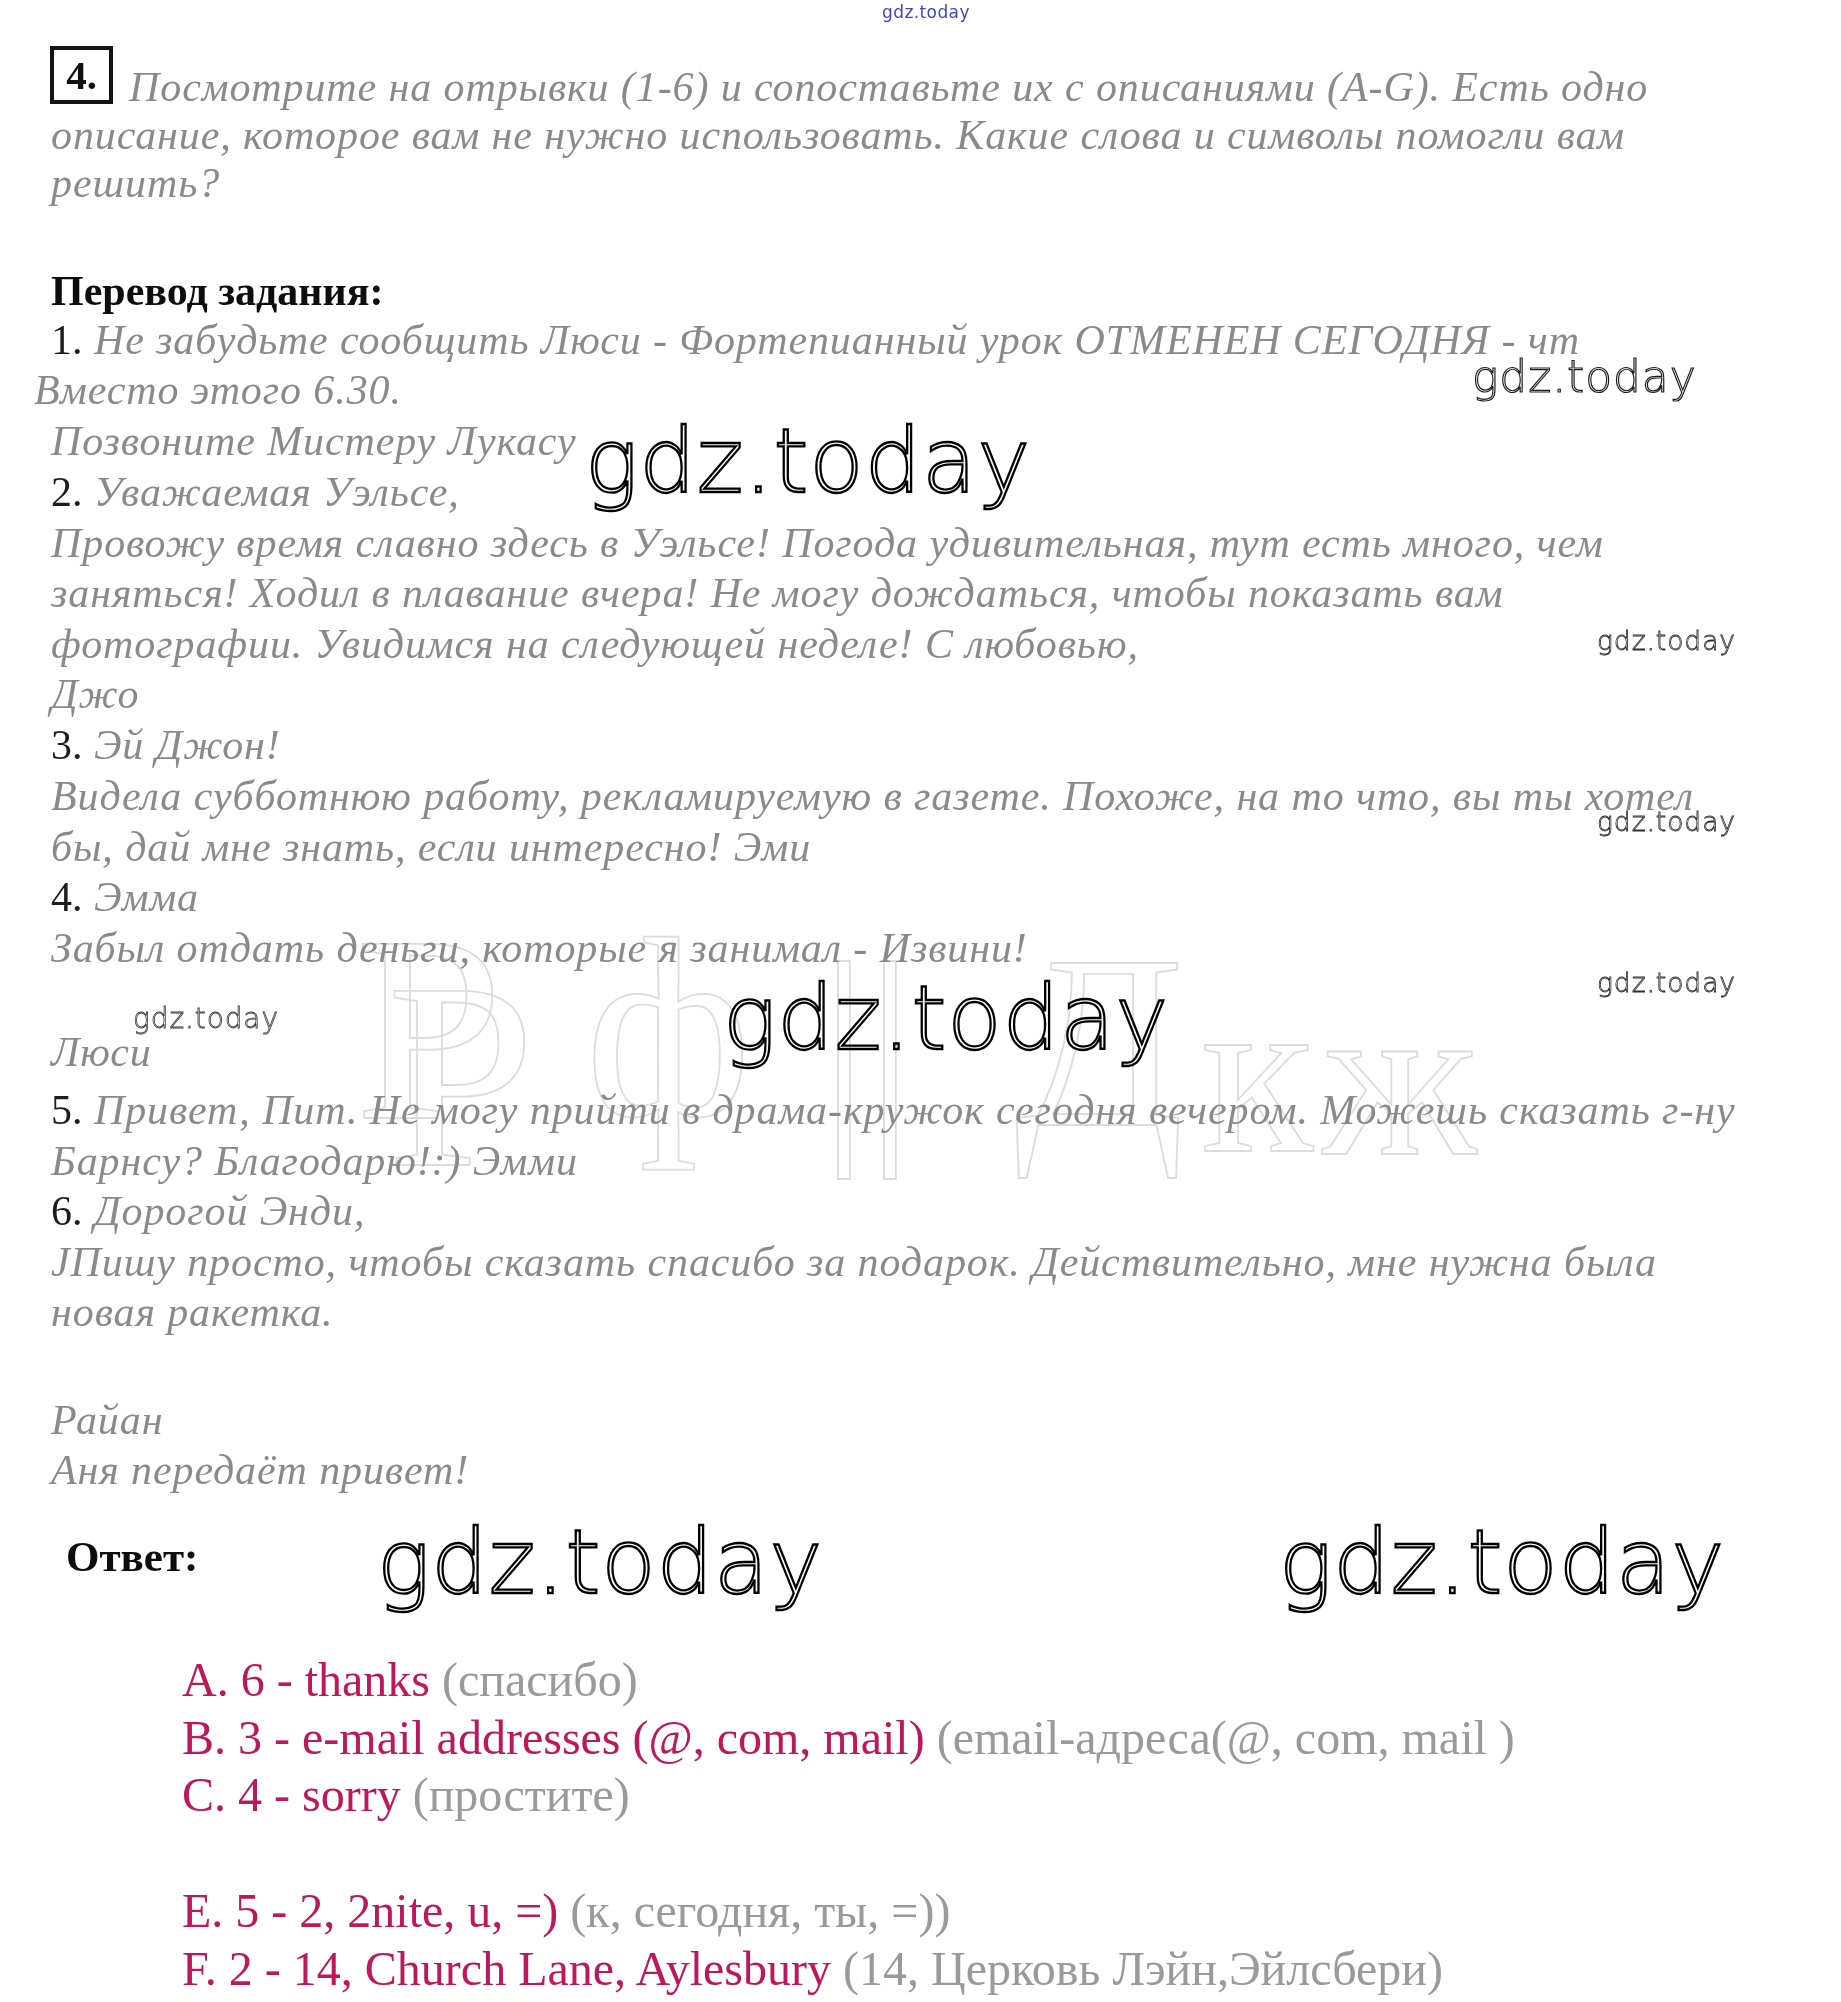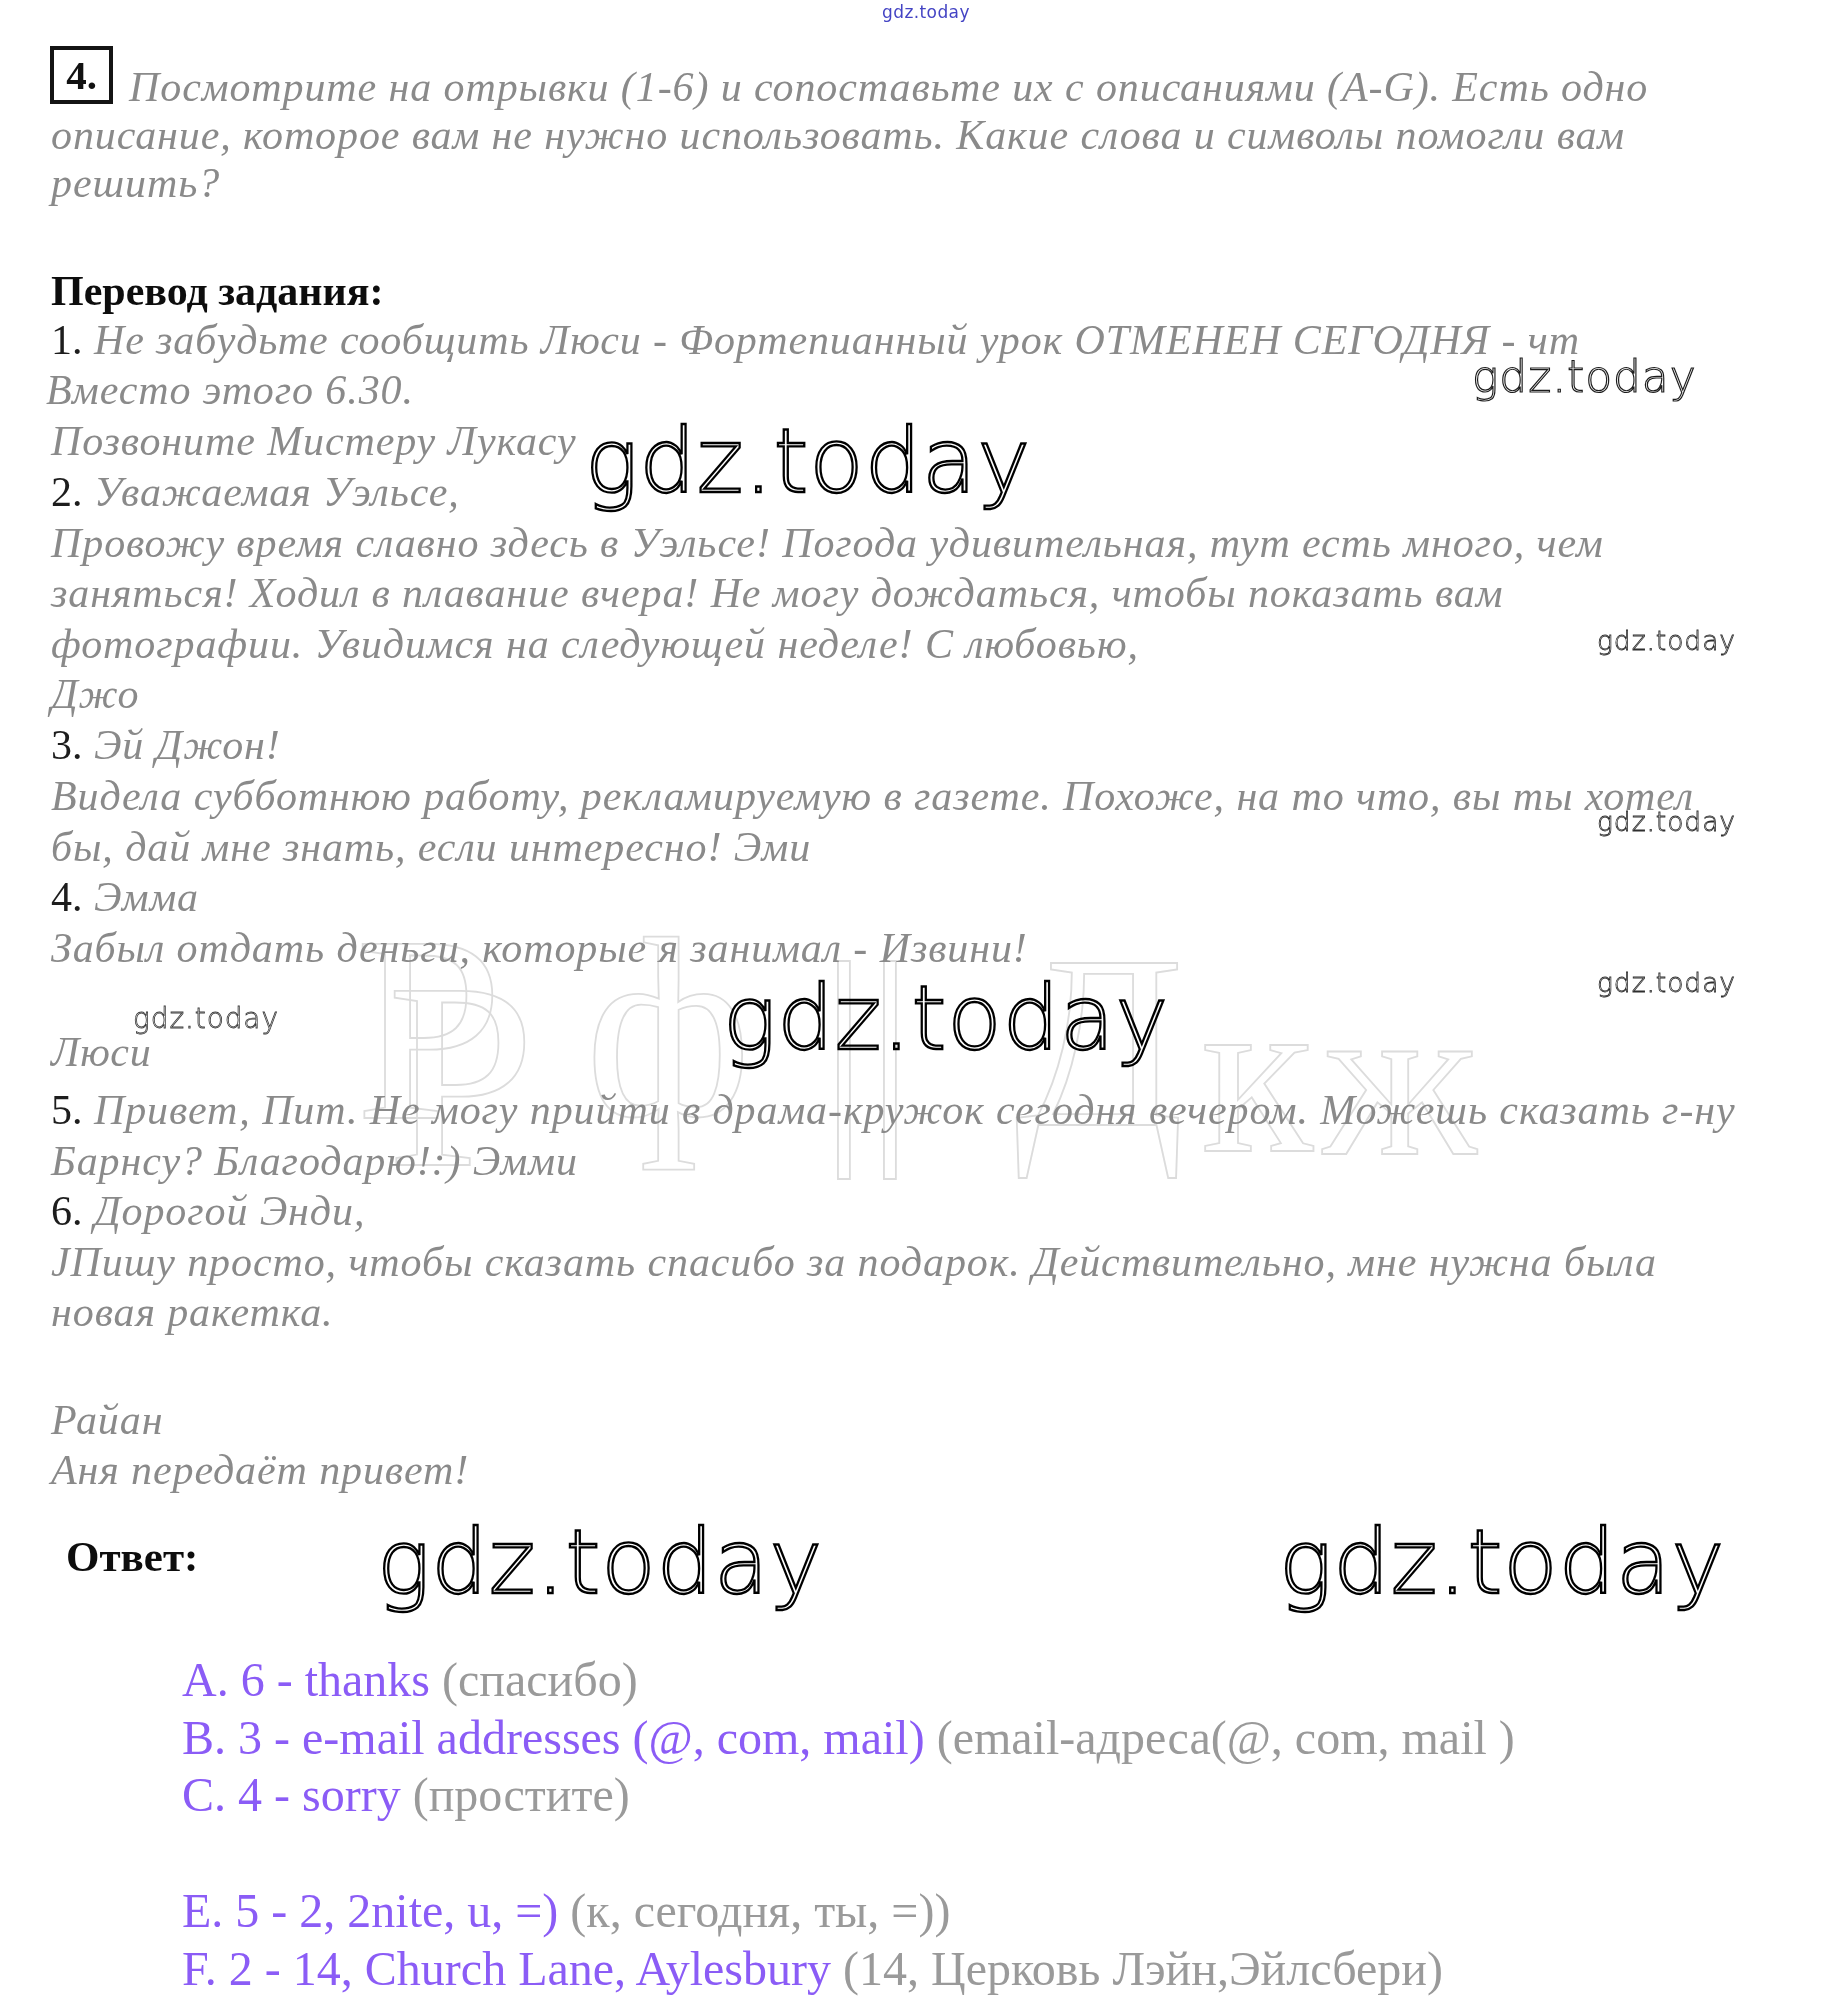--- a/index.html
+++ b/index.html
@@ -40,21 +40,21 @@
     color:#111;
   }
 
   
   .ans{
     position:absolute;
     left:182px;
     font:400 48px/57px "Liberation Serif",serif;
     white-space:pre;
   }
-  .ans .en{color:#8b5cf6;}
+  .ans .en{color:#be185d;}
   .ans .ru{color:#9a9a9a;}
 
   
   .wm{
     position:absolute;
     font-family:"DejaVu Sans",sans-serif;
     font-weight:100;
     line-height:1;
     letter-spacing:0.9px;
     color:transparent;
@@ -104,21 +104,21 @@
   <div class="task-box z1">
     <span>4.</span>
   </div>
   <div class="bline z1" style="left:129px;top:62px">Посмотрите на отрывки (1-6) и сопоставьте их с описаниями (A-G). Есть одно</div>
   <div class="bline z1" style="left:51px;top:110px">описание, которое вам не нужно использовать. Какие слова и символы помогли вам</div>
   <div class="bline z1" style="left:51px;top:158px">решить?</div>
 
   <div class="heading z1" style="left:51px;top:266px">Перевод задания:</div>
 
   <div class="bline z1" style="left:51px;top:315px"><span class="lnum">1.</span><span> Не забудьте сообщить Люси - Фортепианный урок ОТМЕНЕН СЕГОДНЯ - чт</span></div>
-  <div class="bline z1" style="left:46px;top:365px"><span class="lnum"></span><span>Вместо этого 6.30.</span></div>
+  <div class="bline z1" style="left:34px;top:365px"><span class="lnum"></span><span>Вместо этого 6.30.</span></div>
   <div class="bline z1" style="left:51px;top:416px"><span class="lnum"></span><span>Позвоните Мистеру Лукасу</span></div>
   <div class="bline z1" style="left:51px;top:467px"><span class="lnum">2.</span><span> Уважаемая Уэльсе,</span></div>
   <div class="bline z1" style="left:51px;top:518px"><span class="lnum"></span><span>Провожу время славно здесь в Уэльсе! Погода удивительная, тут есть много, чем</span></div>
   <div class="bline z1" style="left:51px;top:568px"><span class="lnum"></span><span>заняться! Ходил в плавание вчера! Не могу дождаться, чтобы показать вам</span></div>
   <div class="bline z1" style="left:51px;top:619px"><span class="lnum"></span><span>фотографии. Увидимся на следующей неделе! С любовью,</span></div>
   <div class="bline z1" style="left:51px;top:669px"><span class="lnum"></span><span>Джо</span></div>
   <div class="bline z1" style="left:51px;top:720px"><span class="lnum">3.</span><span> Эй Джон!</span></div>
   <div class="bline z1" style="left:51px;top:771px"><span class="lnum"></span><span>Видела субботнюю работу, рекламируемую в газете. Похоже, на то что, вы ты хотел</span></div>
   <div class="bline z1" style="left:51px;top:822px"><span class="lnum"></span><span>бы, дай мне знать, если интересно! Эми</span></div>
   <div class="bline z1" style="left:51px;top:872px"><span class="lnum">4.</span><span> Эмма</span></div>

